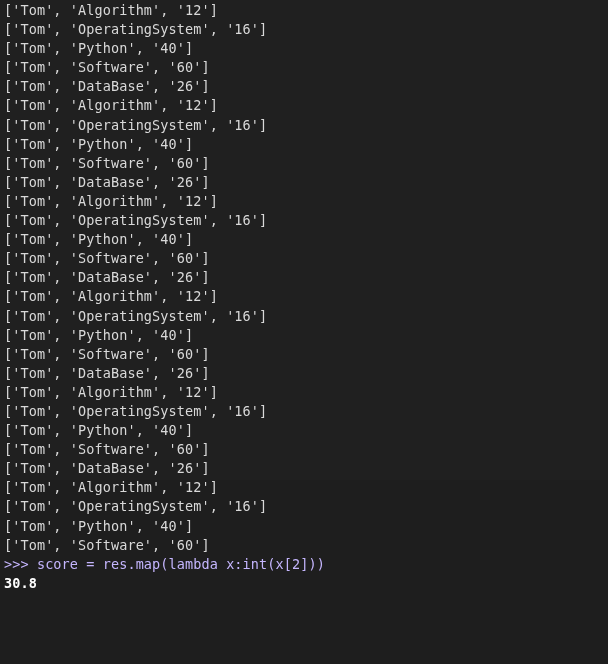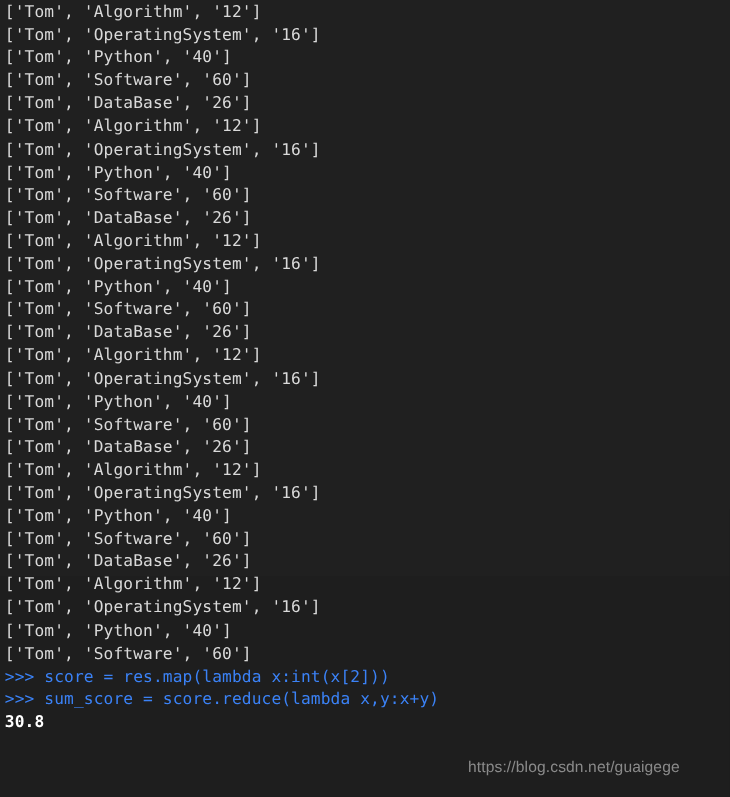--- a/index.html
+++ b/index.html
@@ -33,21 +33,21 @@
     line-height: 19.1px;
     height: 19.1px;
     color: #d4d4d4;
     white-space: pre;
     letter-spacing: 0.1px;
   }
   .line.data-line {
     color: #d9d9d9;
   }
   .line.command-line {
-    color: #3b82f6;
+    color: #c4b5fd;
   }
   .line.result-line {
     color: #ffffff;
     font-weight: bold;
   }
   #watermark {
     position: absolute;
     left: 390px;
     top: 631px;
     font-family: "Liberation Sans", "DejaVu Sans", sans-serif;
@@ -85,17 +85,15 @@
       <div class="line data-line">['Tom', 'Algorithm', '12']</div>
       <div class="line data-line">['Tom', 'OperatingSystem', '16']</div>
       <div class="line data-line">['Tom', 'Python', '40']</div>
       <div class="line data-line">['Tom', 'Software', '60']</div>
       <div class="line data-line">['Tom', 'DataBase', '26']</div>
       <div class="line data-line">['Tom', 'Algorithm', '12']</div>
       <div class="line data-line">['Tom', 'OperatingSystem', '16']</div>
       <div class="line data-line">['Tom', 'Python', '40']</div>
       <div class="line data-line">['Tom', 'Software', '60']</div>
       <div class="line command-line">&gt;&gt;&gt; score = res.map(lambda x:int(x[2]))</div>
-      <div class="line command-line">&gt;&gt;&gt; sum_score = score.reduce(lambda x,y:x+y)</div>
       <div class="line result-line">30.8</div>
     </div>
-  <div id="watermark">https://blog.csdn.net/guaigege</div>
 </div>
 
 </body></html>

